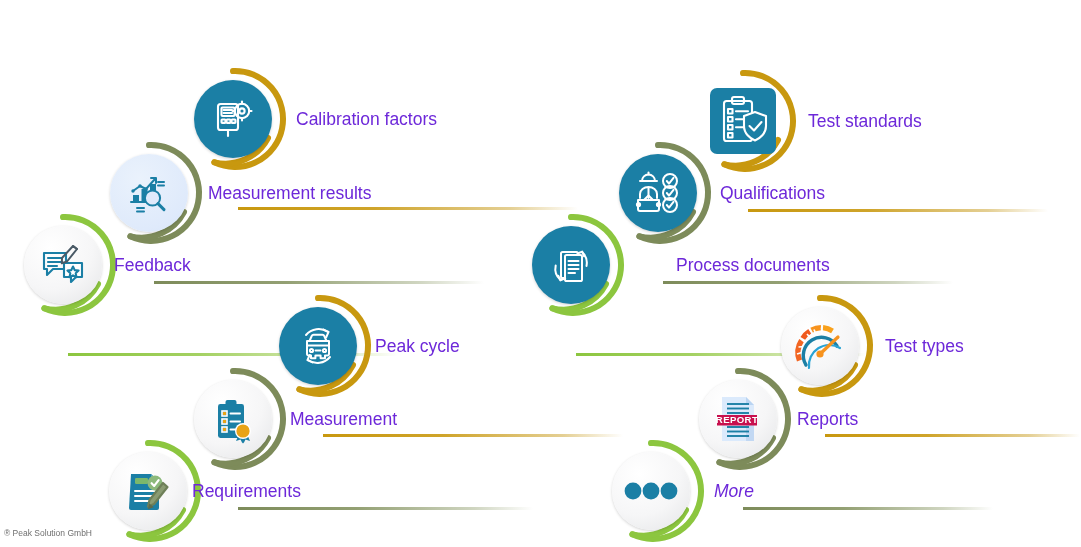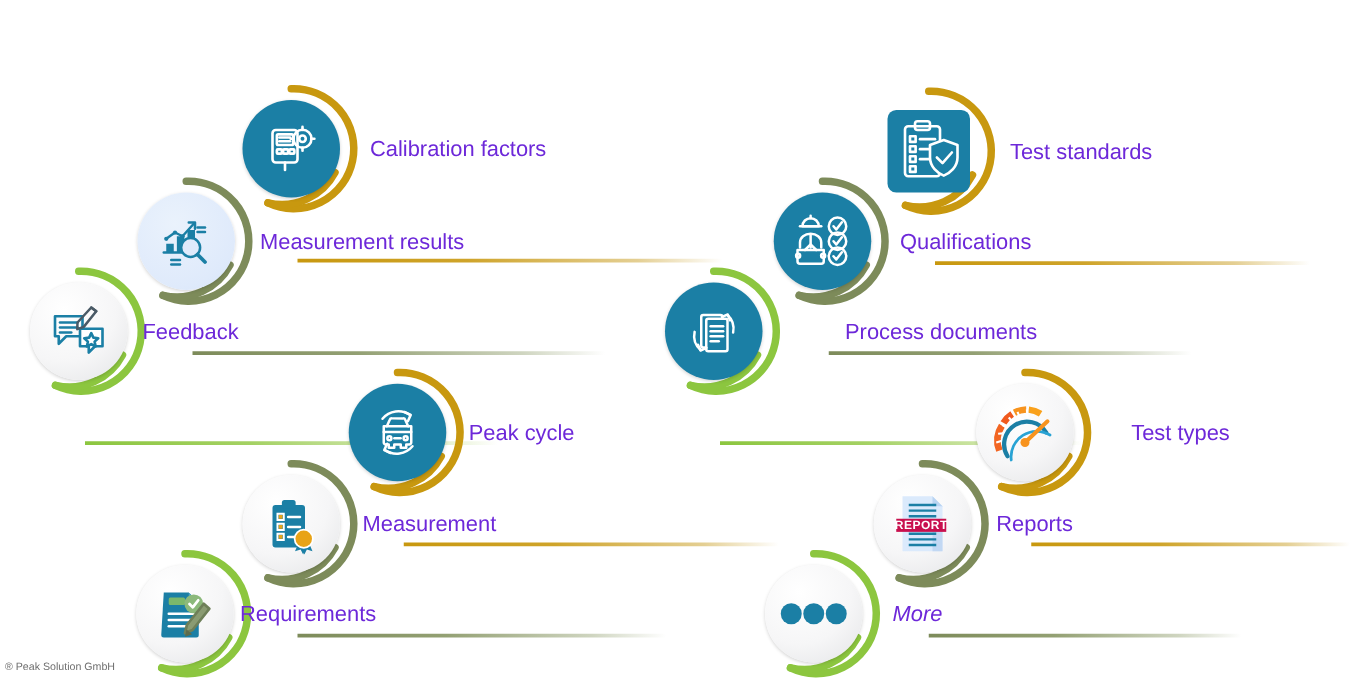--- a/index.html
+++ b/index.html
@@ -356,21 +356,21 @@
           <line x1="17" y1="18" x2="21.5" y2="23"></line>
           <line x1="24" y1="13.5" x2="26.5" y2="19.6"></line>
           <line x1="31.5" y1="11.5" x2="32" y2="18"></line>
         </g>
         <path d="M16 49 A17.5 17.5 0 0 1 47 30" fill="none" stroke="#1b7fa5" stroke-width="3.4" stroke-linecap="round"></path>
         <path d="M19 52 A20.5 20.5 0 0 1 50 32" fill="none" stroke="#29a3d4" stroke-width="2.2" stroke-linecap="round"></path>
         <line x1="30" y1="38" x2="48" y2="21" stroke="#f7931e" stroke-width="3.2" stroke-linecap="round"></line>
         <circle cx="30" cy="38" r="3.6" fill="#f7931e"></circle>
       </svg>
     </div>
-    <div class="label" style="left:118px;top:45px;margin-left:20px;">Test types</div>
+    <div class="label" style="left:118px;top:45px;">Test types</div>
   </div>
 
   <div class="item" style="left:685px;top:366px;">
     <div class="tail" style="left:58px;top:141px;width:250px;background:linear-gradient(90deg,#7d8b5a 0%,#93a073 40%,#cfd5c0 80%,rgba(255,255,255,0) 100%);"></div>
     <div class="ringwrap">
       <svg width="106" height="106" viewBox="0 0 106 106">
         <path d="M 53 5 A 48 48 0 1 1 34.4 96.3" fill="none" stroke="#7d8b5a" stroke-width="6" stroke-linecap="round"></path>
         <path d="M 34.4 96.3 A 48 48 0 0 0 88 72" fill="none" stroke="#7d8b5a" stroke-width="6" stroke-linecap="round"></path>
       </svg>
     </div>

